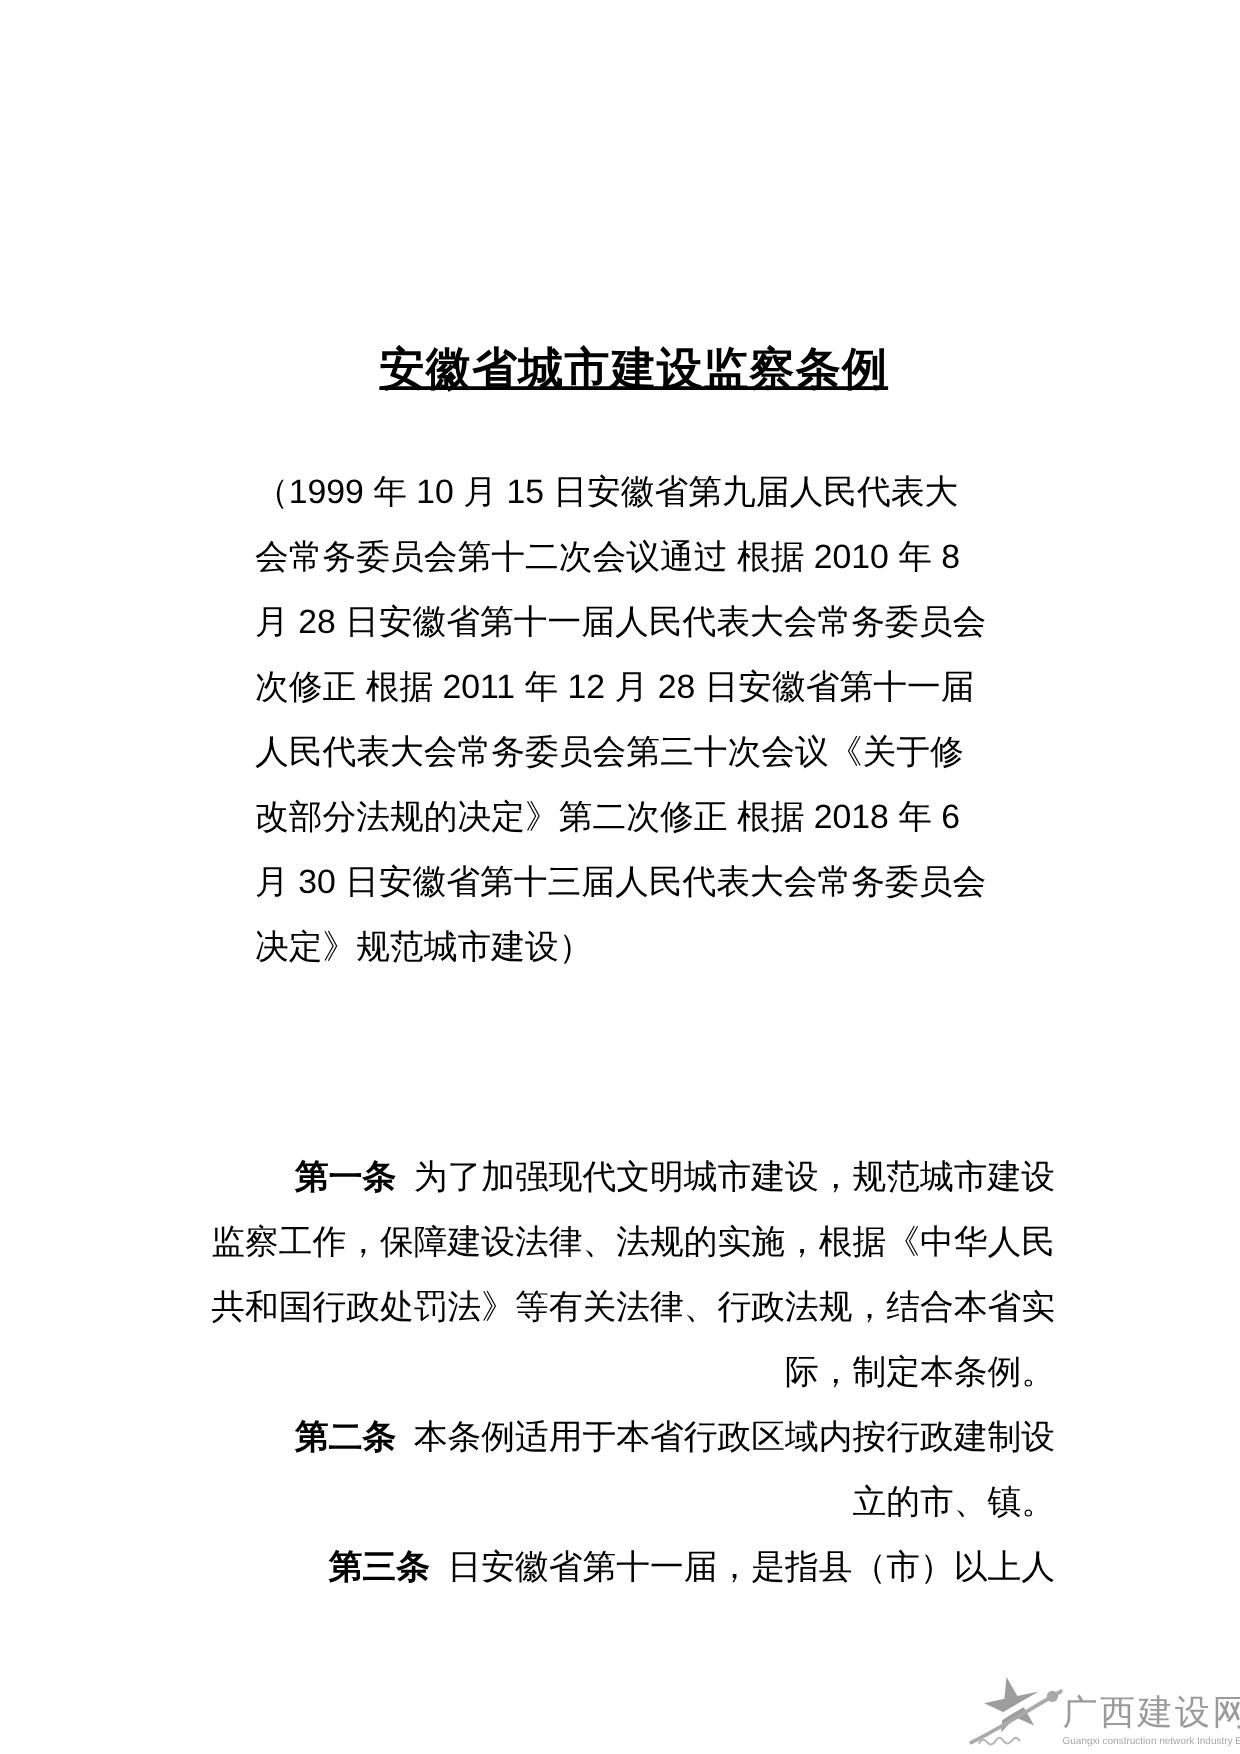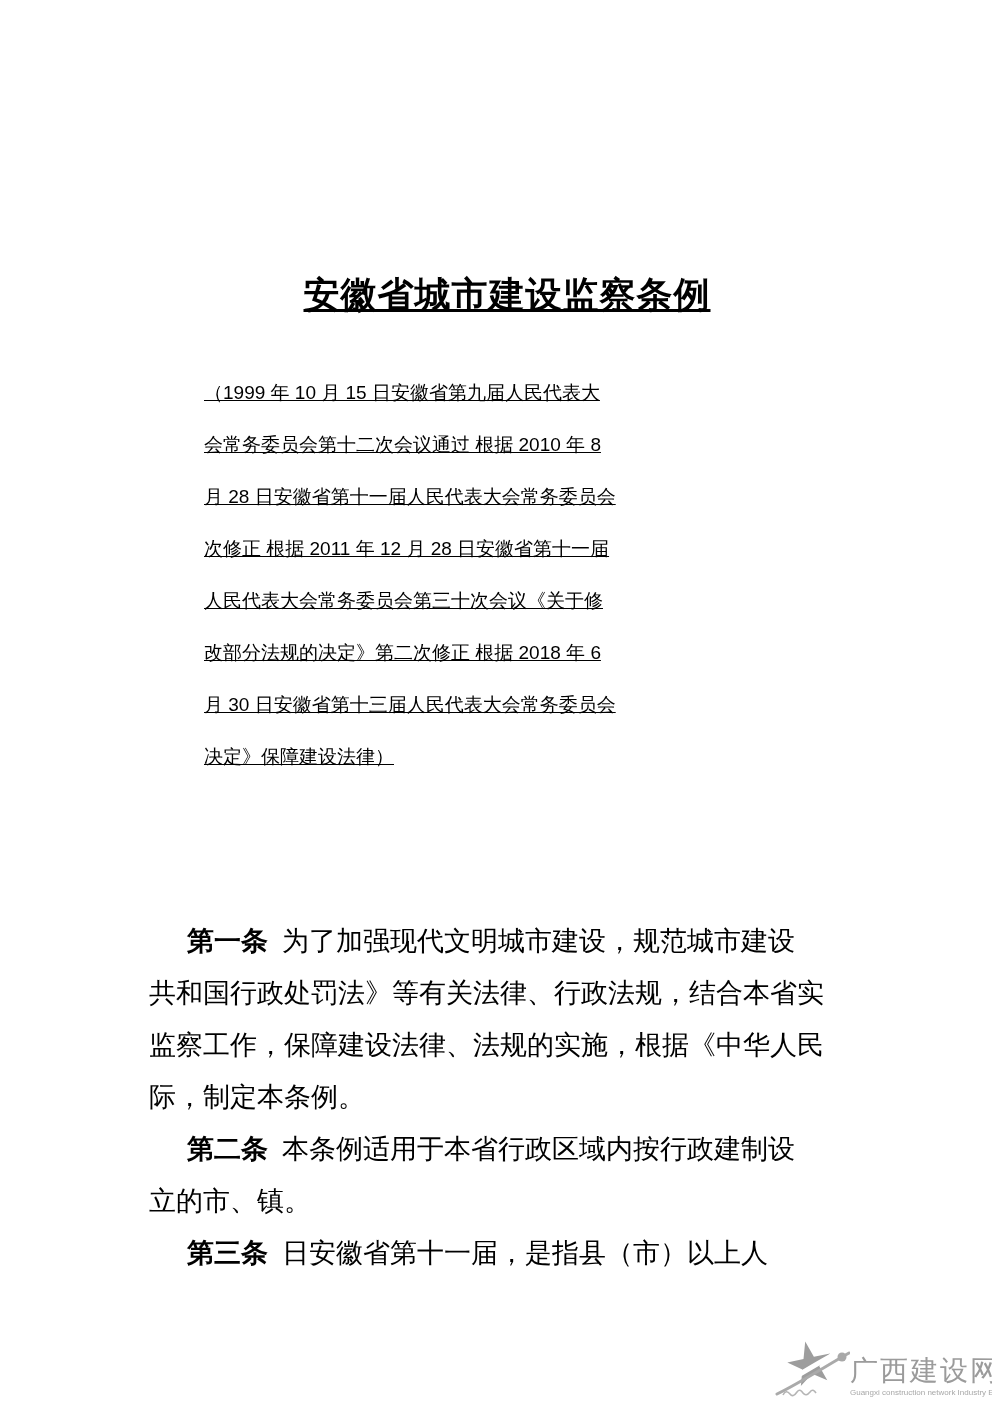--- a/index.html
+++ b/index.html
@@ -24,41 +24,41 @@
     letter-spacing: 1px;
     white-space: nowrap;
     font-family: "Liberation Sans", sans-serif;
     text-decoration: underline;
   }
   .preamble {
     position: absolute;
     top: 367px;
     left: 204px;
     width: 625px;
-    font-size: 19px;
+    font-size: 27px;
     font-family: "Liberation Sans", sans-serif;
-    text-decoration: underline;
   }
   .preamble .line {
     height: 52px;
     line-height: 52px;
     white-space: nowrap;
   }
   .articles {
     position: absolute;
     top: 915px;
     left: 149px;
     width: 695px;
     font-size: 27px;
     font-family: "Liberation Serif", serif;
   }
   .articles .line {
     height: 52px;
     line-height: 52px;
     white-space: nowrap;
+    text-align: right;
   }
   .articles .line.first { padding-left: 38px; }
   .article-label {
     font-weight: 700;
     margin-right: 14px;
   }
   .footer-logo {
     position: absolute;
     left: 770px;
     top: 1336px;
@@ -98,28 +98,28 @@
   <h1 class="doc-title">安徽省城市建设监察条例</h1>
 
   <section class="preamble">
       <div class="line">（1999 年 10 月 15 日安徽省第九届人民代表大</div>
       <div class="line">会常务委员会第十二次会议通过  根据 2010 年 8</div>
       <div class="line">月 28 日安徽省第十一届人民代表大会常务委员会</div>
       <div class="line">次修正  根据 2011 年 12 月 28 日安徽省第十一届</div>
       <div class="line">人民代表大会常务委员会第三十次会议《关于修</div>
       <div class="line">改部分法规的决定》第二次修正  根据 2018 年 6</div>
       <div class="line">月 30 日安徽省第十三届人民代表大会常务委员会</div>
-      <div class="line">决定》保障建设法律）</div>
+      <div class="line">决定》规范城市建设）</div>
     </section>
 
   <section class="articles">
       <div class="article">
         <div class="line first"><span class="article-label">第一条</span><span>为了加强现代文明城市建设，规范城市建设</span></div>
+        <div class="line">监察工作，保障建设法律、法规的实施，根据《中华人民</div>
         <div class="line">共和国行政处罚法》等有关法律、行政法规，结合本省实</div>
-        <div class="line">监察工作，保障建设法律、法规的实施，根据《中华人民</div>
         <div class="line">际，制定本条例。</div>
       </div>
       <div class="article">
         <div class="line first"><span class="article-label">第二条</span><span>本条例适用于本省行政区域内按行政建制设</span></div>
         <div class="line">立的市、镇。</div>
       </div>
       <div class="article">
         <div class="line first"><span class="article-label">第三条</span><span>日安徽省第十一届，是指县（市）以上人</span></div>
       </div>
     </section>

